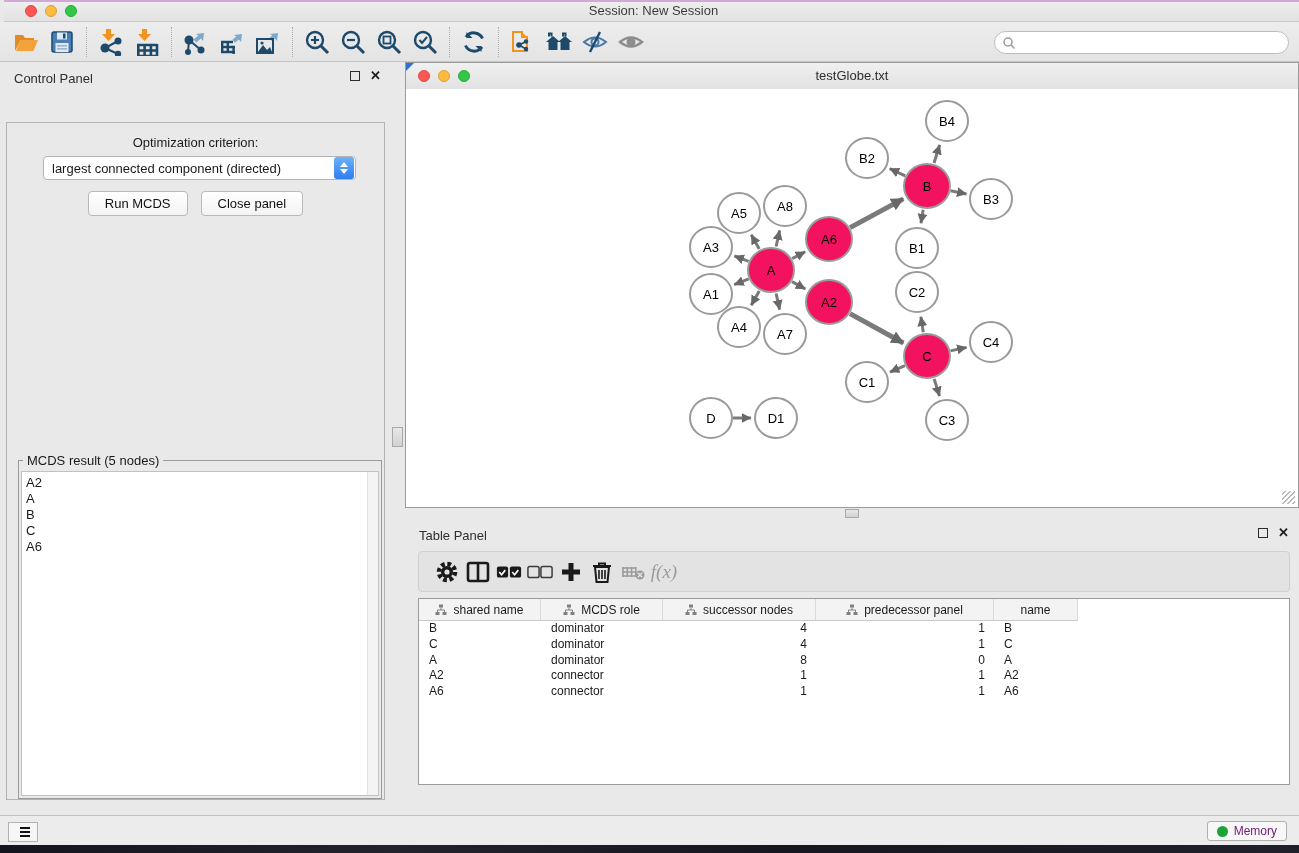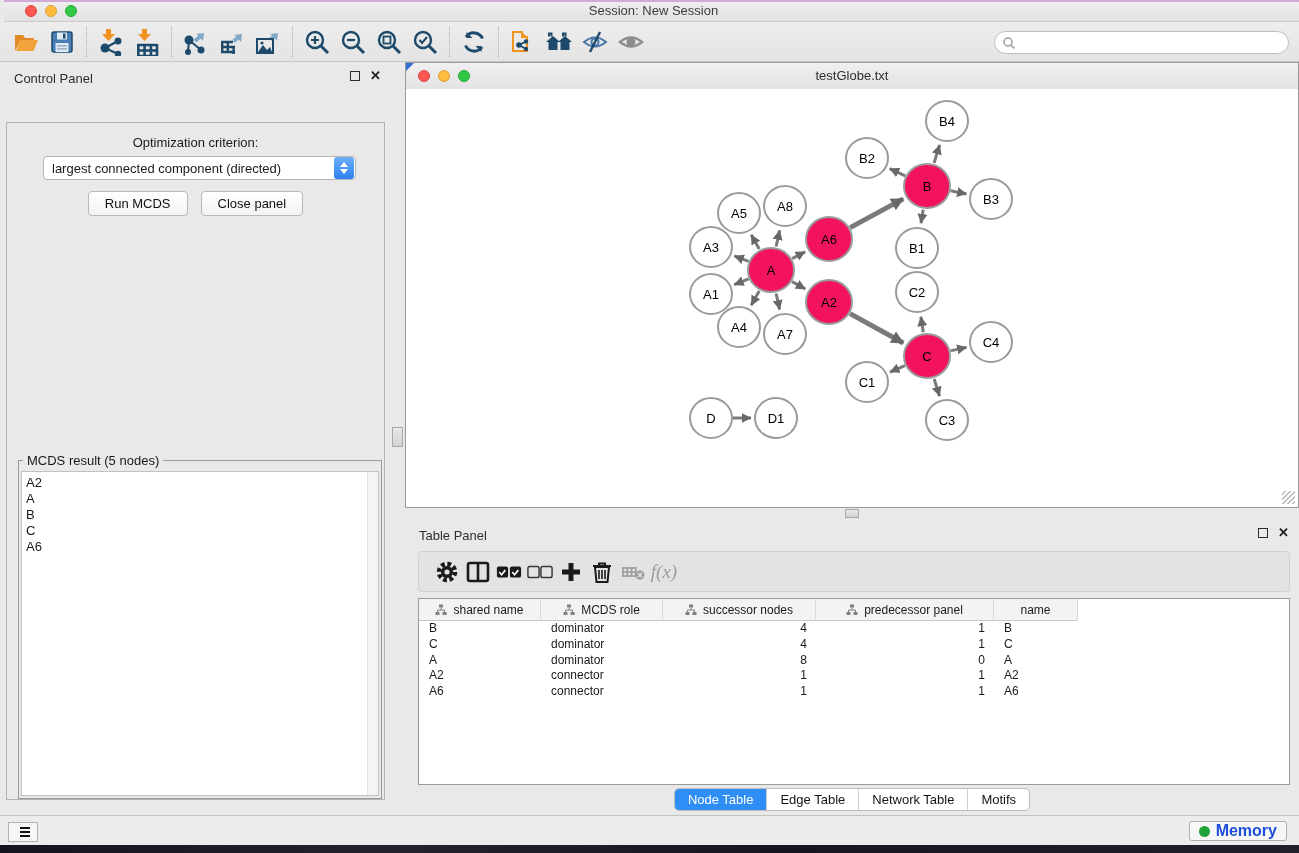--- a/index.html
+++ b/index.html
@@ -107,21 +107,21 @@
   
   #status-bar { left:0; top:815px; width:1299px; height:30px; background:#ececec; border-top:1px solid #c2c2c2; }
   #list-btn { position:absolute; left:8px; top:6px; width:30px; height:20px; background:#f6f6f6;
     border:1px solid #b2b2b2; display:flex; align-items:center; justify-content:center; }
   .list-glyph { width:14px; height:11px; display:flex; flex-direction:column; justify-content:space-between; }
   .list-glyph i { display:block; height:2.4px; background:#111;
     box-shadow:-4px 0 0 -1px #111; margin-left:4px; }
   #memory-btn { position:absolute; right:12px; top:5px; height:20px; background:#f7f7f7;
     border:1px solid #b0b0b0; border-radius:3px; display:flex; align-items:center; gap:6px; padding:0 9px; }
   #memory-dot { width:11px; height:11px; border-radius:50%; background:#1fa339; }
-  #memory-label { font-size:16px; color:#1d4ed8;font-weight:bold; }
+  #memory-label { font-size:12px; color:#701a75; }
   #wallpaper-strip { left:0; top:845px; width:1299px; height:8px;
     background:linear-gradient(90deg,#14141e,#23232e 30%,#16161f 60%,#20202a); }
 
   svg { display:block; }
   .mini-tree { flex:0 0 auto; }
 </style>
 </head>
 <body>
 
 <div id="sys-titlebar" class="abs">
@@ -622,26 +622,20 @@
         <div class="tr">
           <div class="td al" style="width: 122px; flex: 0 0 122px;">A6</div>
           <div class="td al" style="width: 122px; flex: 0 0 122px;">connector</div>
           <div class="td ar" style="width: 153px; flex: 0 0 153px;">1</div>
           <div class="td ar" style="width: 178px; flex: 0 0 178px;">1</div>
           <div class="td al" style="width: 84px; flex: 0 0 84px;">A6</div>
         </div>
       </div>
   </div>
 
-  <div id="tp-tabs-row"><span id="tp-tabs" class="seg">
-        <span class="tab active">Node Table</span>
-        <span class="tab">Edge Table</span>
-        <span class="tab">Network Table</span>
-        <span class="tab">Motifs</span>
-      </span></div>
 </div>
 
 <div id="status-bar" class="abs">
   <div id="list-btn">
     <span class="list-glyph">
         <i></i>
         <i></i>
         <i></i>
       </span>
   </div>

